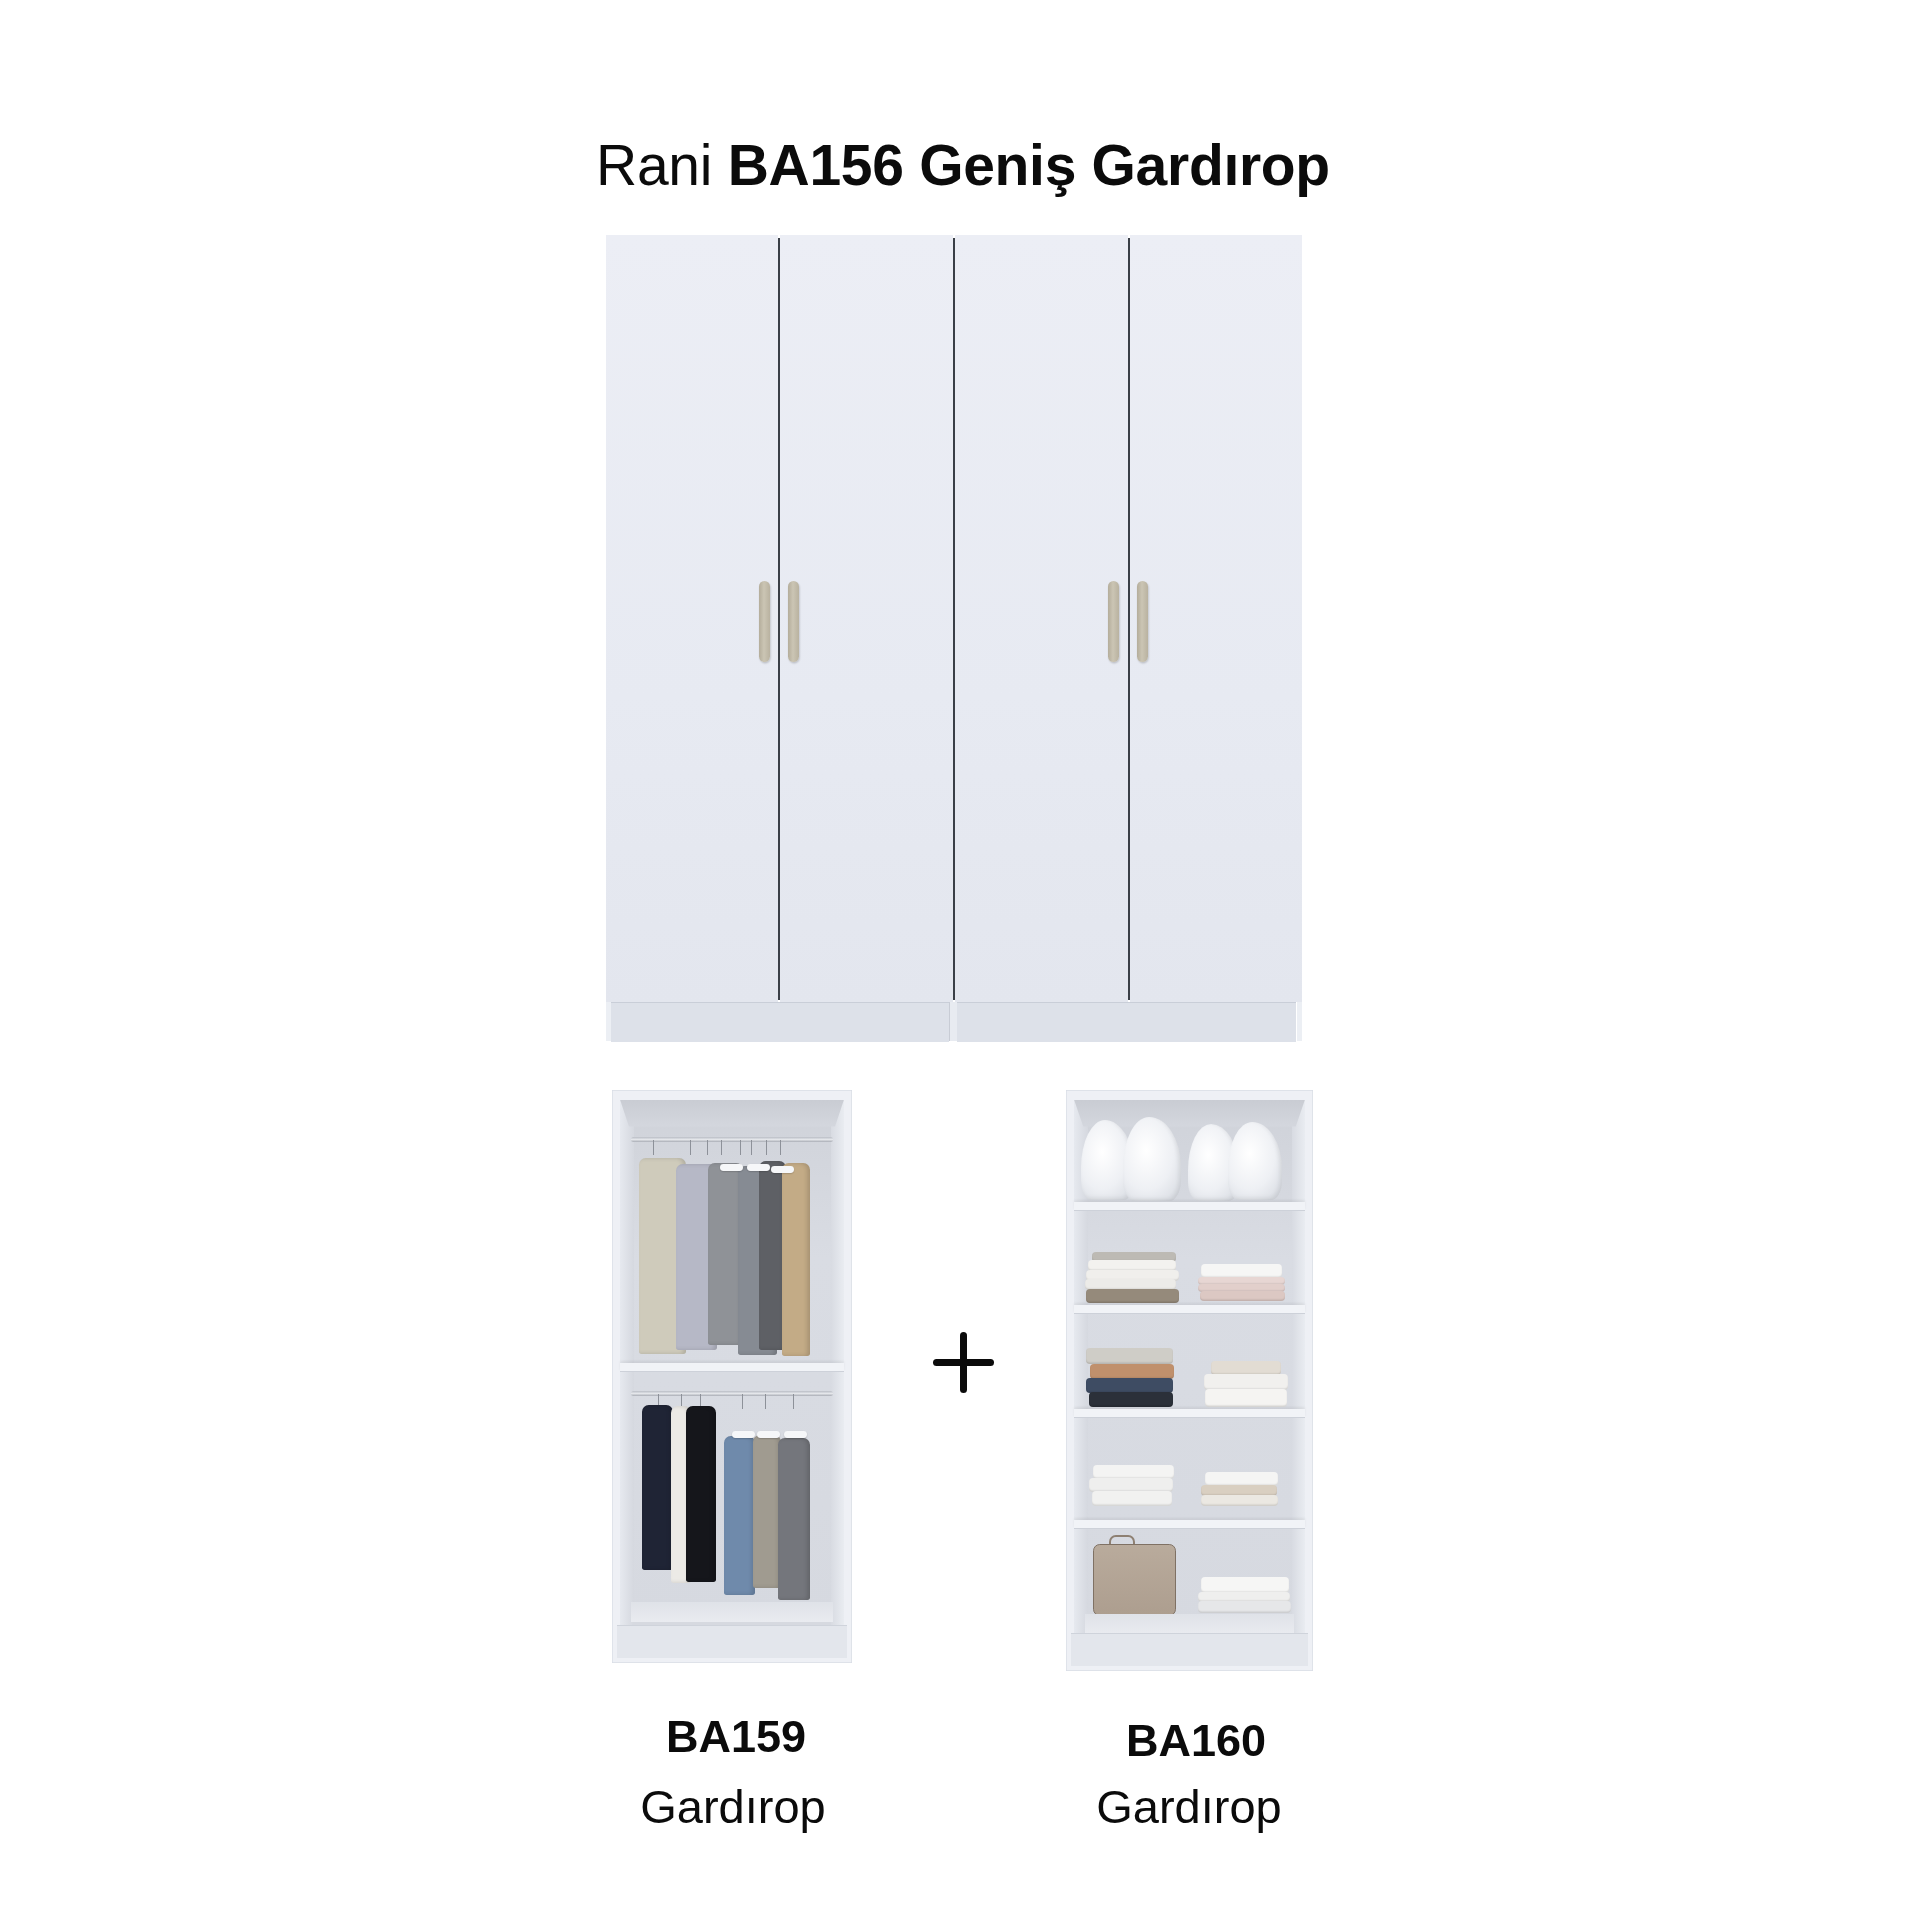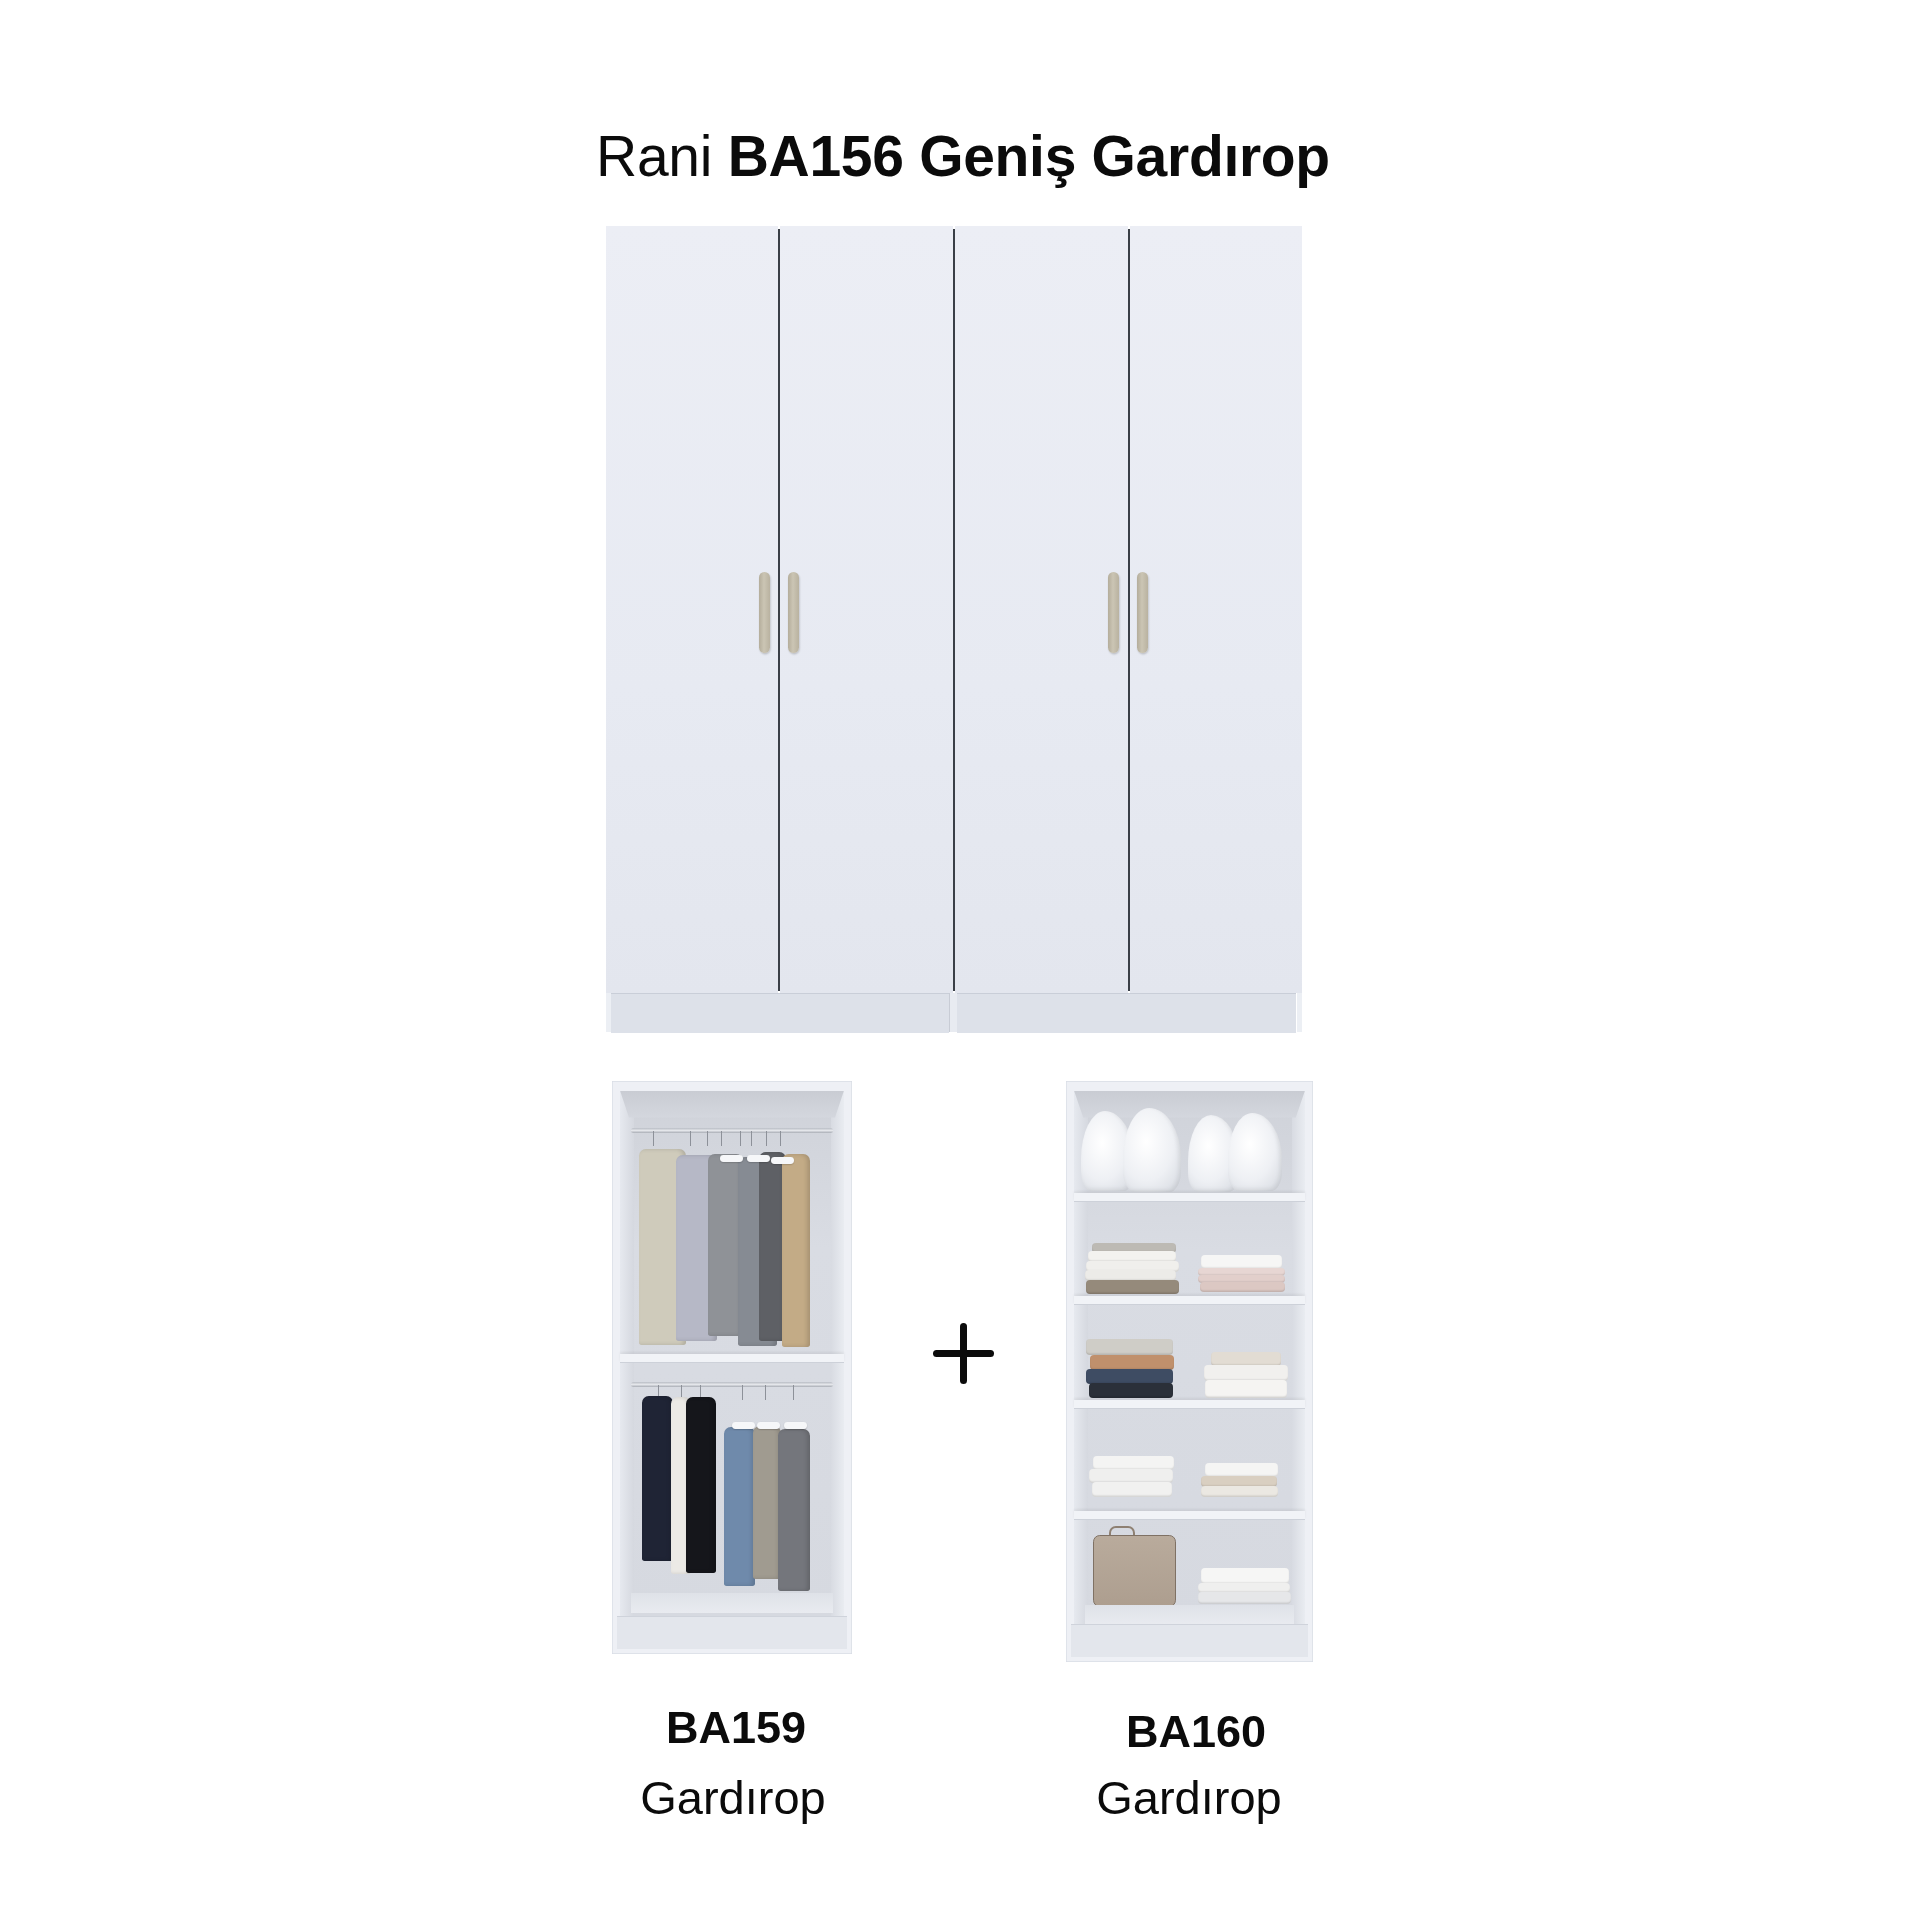--- a/index.html
+++ b/index.html
@@ -1,17 +1,17 @@
 <!DOCTYPE html>
 <html style="font-size:10.8px"><head>
 <meta charset="utf-8">
 <style>
   html, body { margin:0; padding:0; background:#ffffff; }
   body { width:1926px; height:1926px; position:relative; overflow:hidden; font-family:"Liberation Sans", sans-serif; color:#0b0b0b; }
-  .abs { position:absolute; }
+  .abs { position:absolute;margin-top:9px; }
 
   
   .title { left:0; width:1926px; top:122px; text-align:center; font-size:57px; line-height:68px; letter-spacing:-0.3px; white-space:nowrap; }
   .title .t-light { font-weight:400; }
   .title .t-bold { font-weight:700; }
 
   
   .wardrobe { left:606px; top:226px; width:696px; height:807px; }
   .door { position:absolute; top:0; height:767px; background:linear-gradient(180deg,#eceef5 0%,#e7eaf2 60%,#e3e6ee 100%); }
   .door-gap { position:absolute; top:2.7px; width:2px; height:762px; background:#3a3f47; }

